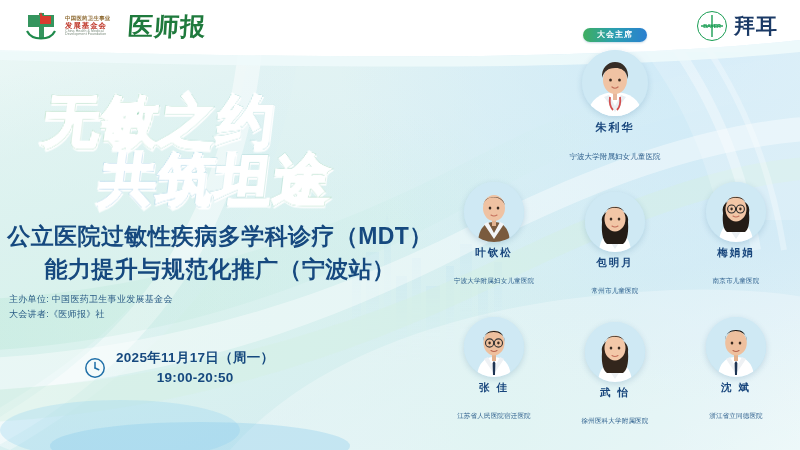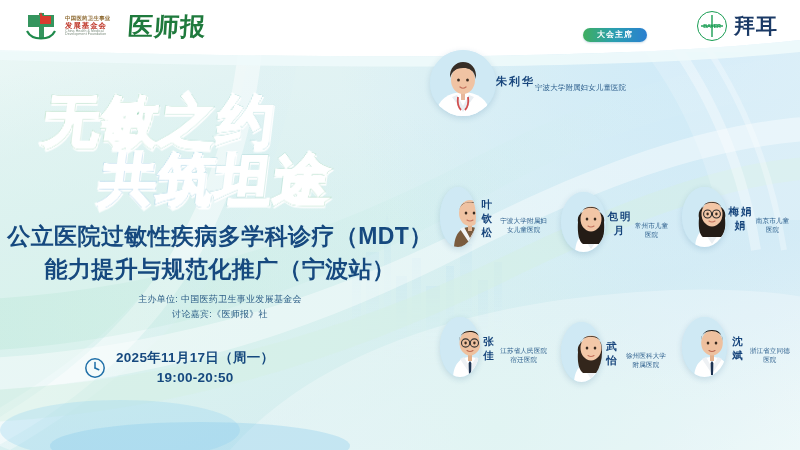--- a/index.html
+++ b/index.html
@@ -64,39 +64,39 @@
     margin-left:56px;margin-top:2px;
     background:linear-gradient(100deg,#1f7fc9 0%,#2391c2 26%,#2da37e 56%,#3aa357 78%,#2f9ec4 100%);
     -webkit-background-clip:text;background-clip:text;color:transparent;
     filter:drop-shadow(1px 2px 0 rgba(255,255,255,.95));
   }
   .subtitle{
     position:absolute;left:0;top:168px;width:440px;text-align:center;
     color:#16497f;font-weight:700;font-size:23px;line-height:1.45;letter-spacing:.4px;
   }
   .org{
-    position:absolute;left:0;top:240px;width:440px;text-align:center;
+    position:absolute;left:9px;top:240px;width:440px;text-align:left;
     color:#2b5d86;font-size:9px;line-height:1.65;letter-spacing:.3px;
   }
   .datetime{
     position:absolute;left:84px;top:296px;display:flex;align-items:center;gap:10px;
   }
   .clock{width:22px;height:22px;flex:0 0 22px;}
   .dt-text{color:#16497f;font-weight:700;font-size:13.5px;line-height:1.45;letter-spacing:.3px;}
   .dt-time{text-align:center;}
   
   .right{position:absolute;left:430px;top:0;width:370px;height:450px;}
   .badge{
     display:block;margin:0 auto;width:64px;height:14px;line-height:14px;
     border-radius:7px;text-align:center;color:#ffffff;font-size:8px;font-weight:700;
     letter-spacing:1px;
     background:linear-gradient(90deg,#3fae5f 0%,#2a9fb0 48%,#2a7fd0 100%);
     box-shadow:0 1px 2px rgba(40,110,160,.25);
   }
-  .person{display:flex;flex-direction:row;align-items:center;}
+  .person{display:flex;flex-direction:column;align-items:center;}
   .avatar{
     border-radius:50%;overflow:hidden;position:relative;
     background:linear-gradient(170deg,#cfe9f4 0%,#bcdff0 60%,#a9d6ea 100%);
     box-shadow:0 2px 6px rgba(30,90,140,.18);
   }
   .avatar svg{display:block;}
   .pname{
     color:#17457c;font-weight:700;letter-spacing:2px;margin-top:4px;
   }
   .paff{color:#2d5f8d;letter-spacing:.1px;margin-top:17px;}
@@ -222,21 +222,21 @@
       <div class="tline tline2">共筑坦途</div>
     </div>
 
     <div class="subtitle">
       <div>公立医院过敏性疾病多学科诊疗（MDT）</div>
       <div>能力提升与规范化推广（宁波站）</div>
     </div>
 
     <div class="org">
       <div>主办单位: 中国医药卫生事业发展基金会</div>
-      <div>讨论嘉宾:《医师报》社</div>
+      <div>大会讲者:《医师报》社</div>
     </div>
 
     <div class="datetime">
       <span class="clock">
         <svg viewBox="0 0 22 22" width="22" height="22">
           <circle cx="11" cy="11" r="9.2" fill="none" stroke="#1f6fa8" stroke-width="1.5"></circle>
           <line x1="11" y1="11" x2="11" y2="5.6" stroke="#1f6fa8" stroke-width="1.5" stroke-linecap="round"></line>
           <line x1="11" y1="11" x2="14.8" y2="12.8" stroke="#1f6fa8" stroke-width="1.5" stroke-linecap="round"></line>
         </svg>
       </span>

